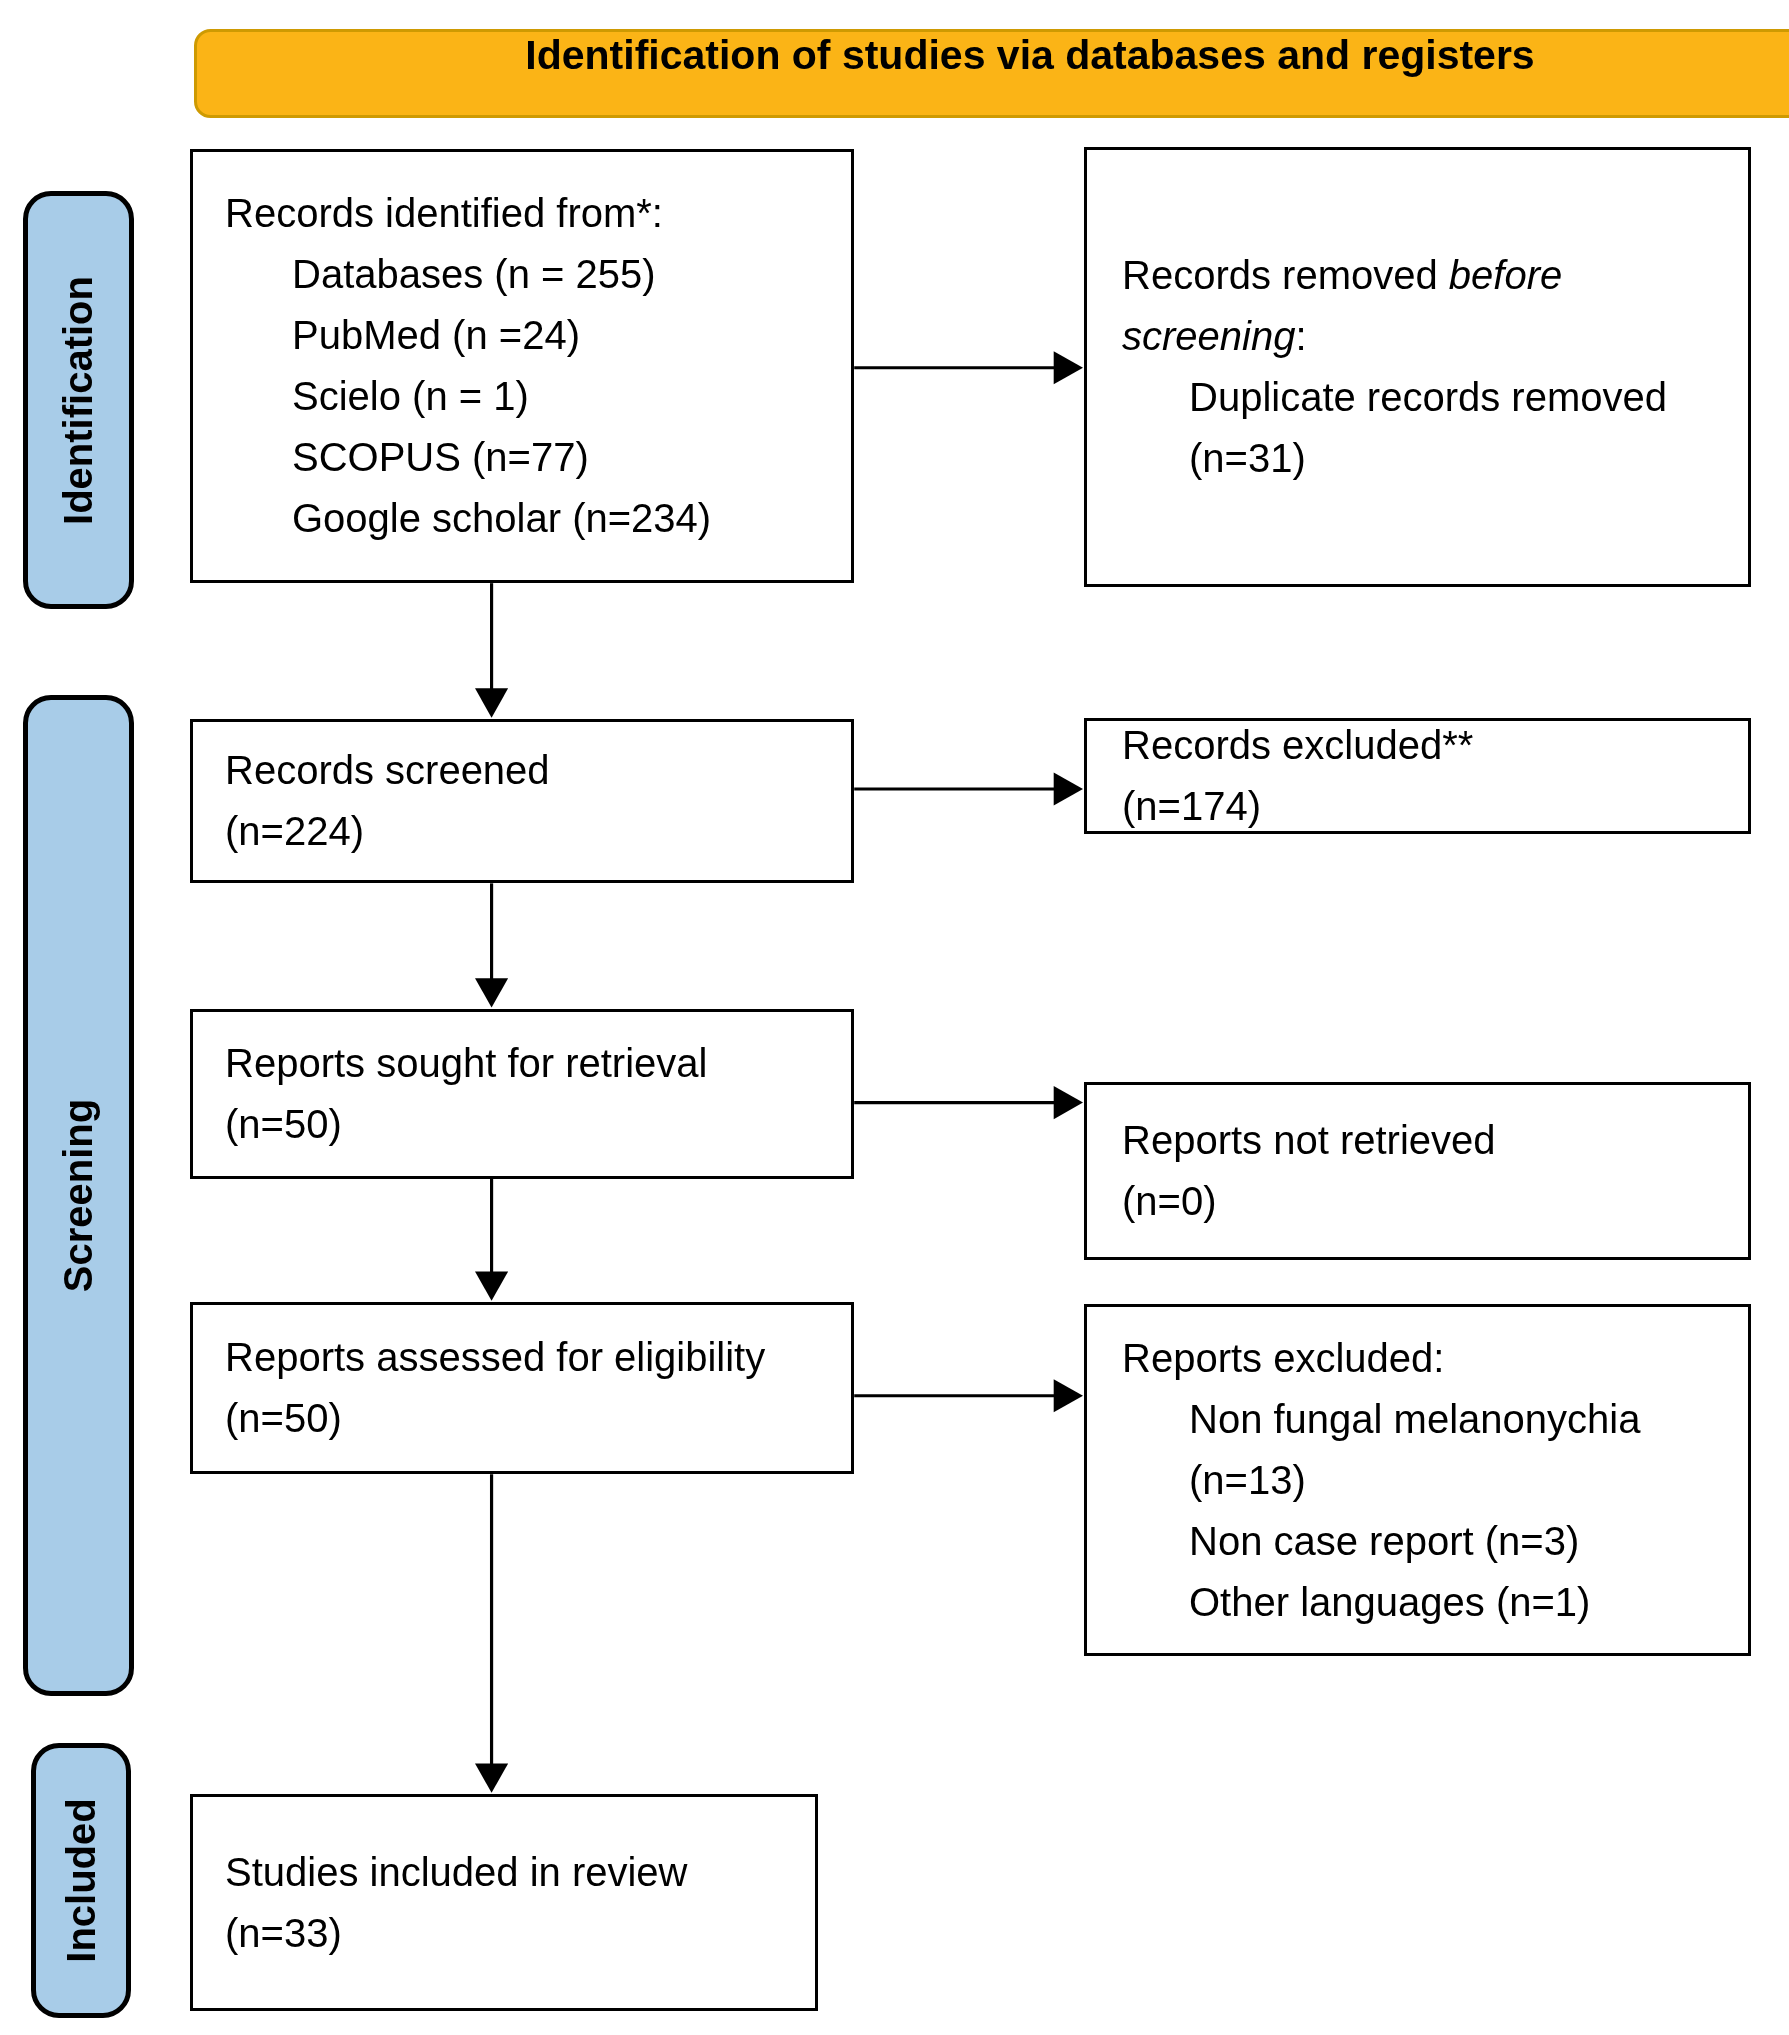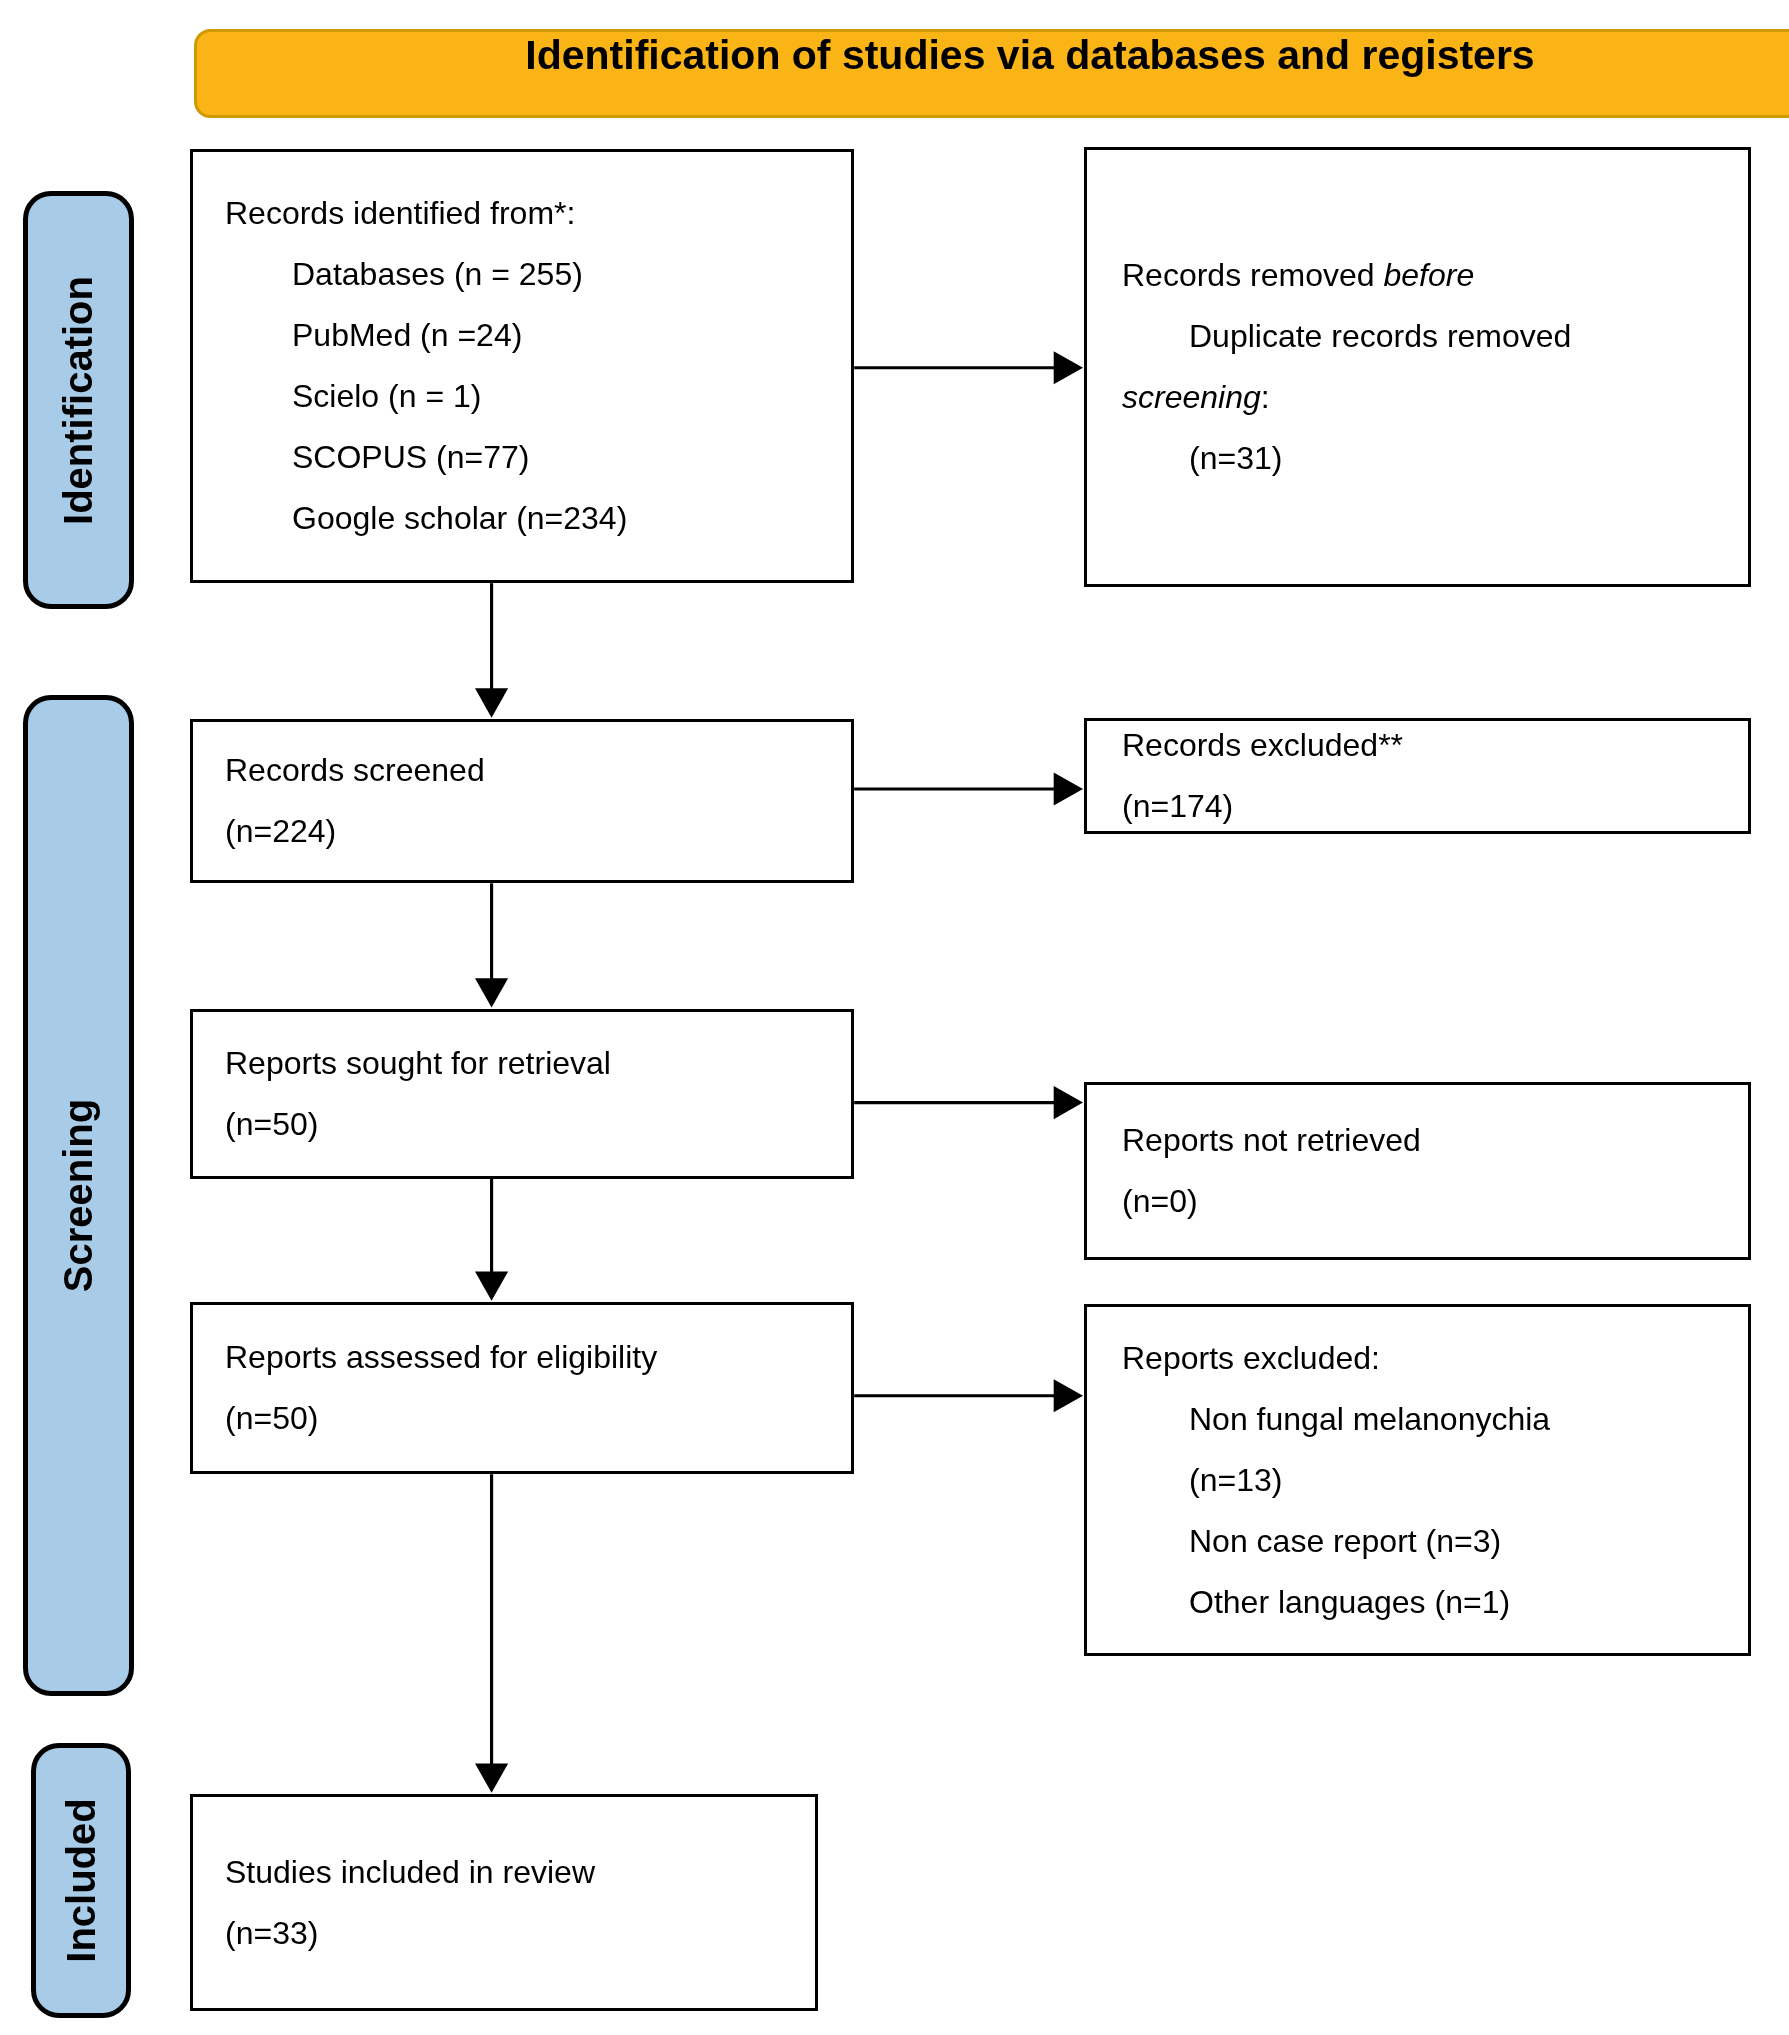--- a/index.html
+++ b/index.html
@@ -30,21 +30,21 @@
     font-size:40px; font-weight:bold;
   }
   #stage-identification { left:23px;  top:191px;  width:111px; height:418px; }
   #stage-screening      { left:23px;  top:695px; width:111px; height:1001px; }
   #stage-included       { left:31px;  top:1743px; width:100px; height:275px; }
   
   .fbox {
     position:absolute; background:var(--box-bg,#fff);
     border:3.8px solid var(--line-color,#000); box-sizing:border-box;
     display:flex; flex-direction:column; justify-content:center;
-    font-size:32px; line-height:61px;
+    font-size:40px; line-height:61px;
   }
   .fbox .line { white-space:nowrap; }
   .fbox .indent { margin-left:67px; }
   .lcol { padding-left:32px; padding-right:16px; }
   .rcol { padding-left:35px; padding-right:9px; }
   #box-records-identified   { left:190px;  top:149px;  width:664px; height:434px; }
   #box-records-removed      { left:1084px; top:147px;  width:667px; height:440px; }
   #box-records-screened     { left:190px;  top:719px; width:664px; height:164px; }
   #box-records-excluded     { left:1084px; top:718px; width:667px; height:116px; }
   #box-reports-sought       { left:190px;  top:1009px; width:664px; height:170px; }
@@ -101,22 +101,22 @@
     <div class="line">(n=50)</div>
   </div>
 
   <div class="fbox lcol" id="box-studies-included">
     <div class="line">Studies included in review</div>
     <div class="line">(n=33)</div>
   </div>
 
   <div class="fbox rcol" id="box-records-removed">
     <div class="line"><span>Records removed </span><em>before</em></div>
+    <div class="line"><em>screening</em><span>:</span></div>
     <div class="line indent">Duplicate records removed</div>
-    <div class="line"><em>screening</em><span>:</span></div>
     <div class="line indent">(n=31)</div>
   </div>
 
   <div class="fbox rcol" id="box-records-excluded">
     <div class="line">Records excluded**</div>
     <div class="line">(n=174)</div>
   </div>
 
   <div class="fbox rcol" id="box-reports-not-retrieved">
     <div class="line">Reports not retrieved</div>

